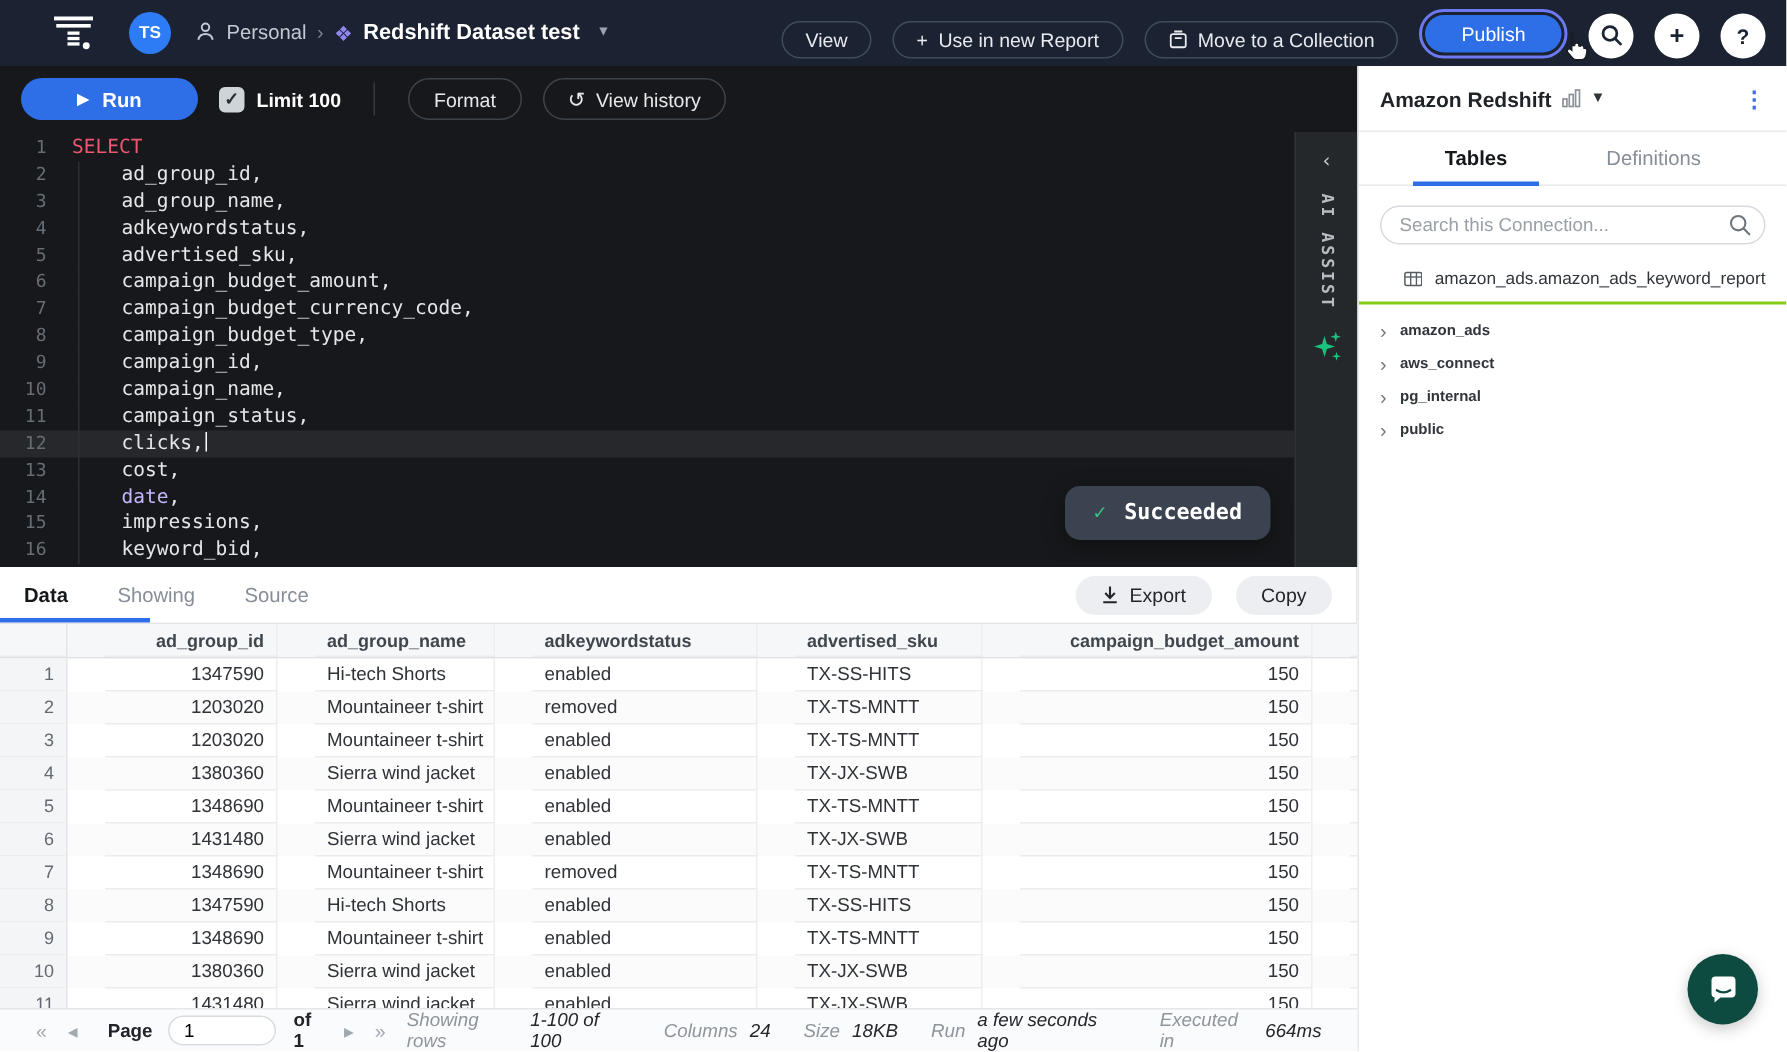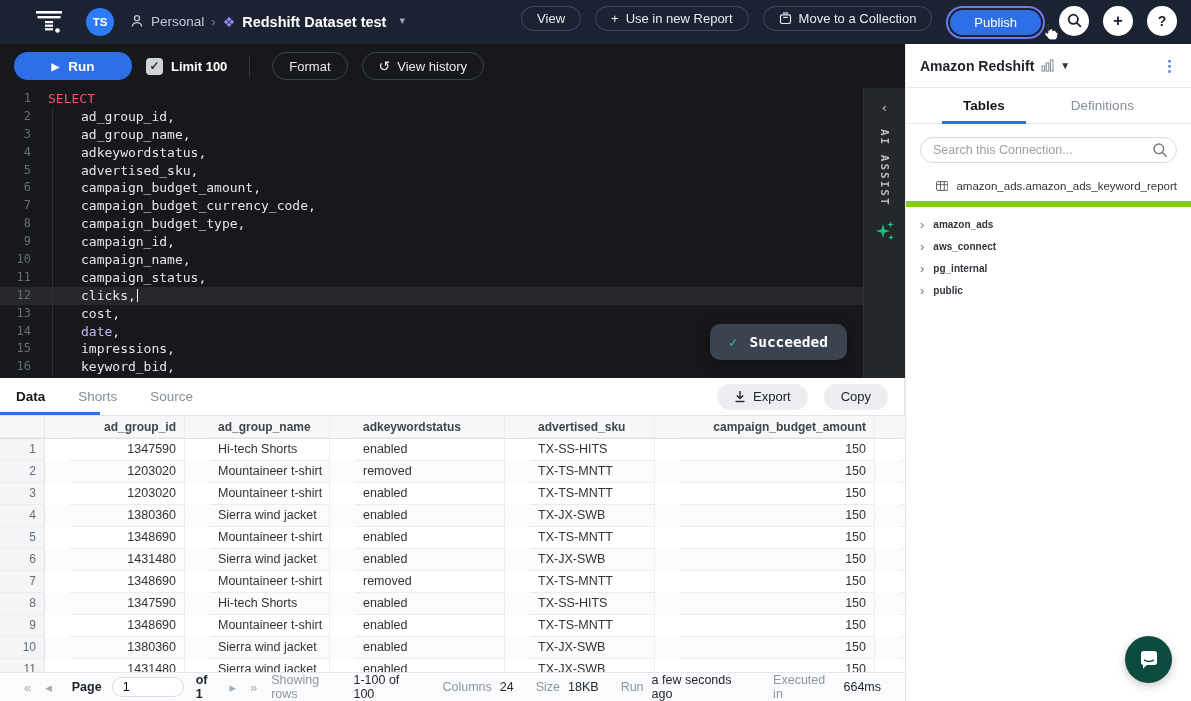--- a/index.html
+++ b/index.html
@@ -12,21 +12,21 @@
     background:#1b2231; display:flex; align-items:center; padding:0 14px; }
   .logo { width:26px; height:24px; margin-left:22px; margin-right:24px; flex:0 0 auto; }
   .avatar { width:28px; height:28px; border-radius:50%; background:#2e7bf6; color:#fff;
     font-size:11.5px; font-weight:700; display:flex; align-items:center; justify-content:center;
     margin-right:16px; }
   .crumb { display:flex; align-items:flex-start; gap:7px; color:#c3c8d3; font-size:13.5px; }
   .crumb .sep { color:#7b8292; font-size:13px; }
   .doc-title { color:#fff; font-weight:700; font-size:14.5px; }
   .ds-icon { color:#8f86f2; font-size:14px; }
   .caret { color:#9aa1af; font-size:11px; margin-left:6px; }
-  .topbar-right { margin-left:auto; display:flex; align-items:flex-start; gap:14px; }
+  .topbar-right { margin-left:auto; display:flex; align-items:flex-end; gap:14px; }
   .pill-dark { height:25px; border:1px solid #424b5e; border-radius:999px; color:#e8eaf0;
     background:transparent; font-size:13px; display:flex; align-items:center; gap:7px;
     padding:0 15px; white-space:nowrap; }
   .publish-wrap { border:2px solid #6d79f0; border-radius:999px; padding:2px; }
   .btn-publish { height:25px; background:#2e6fe8; border:none; border-radius:999px;
     color:#fff; font-size:13px; padding:0 24px; font-weight:400; }
   .circle-btn { width:30px; height:30px; border-radius:50%; background:#fff; border:none;
     display:flex; align-items:center; justify-content:center; color:#1b2231;
     font-size:17px; font-weight:600; }
   .cursor-hand { position:absolute; left:1040px; top:21px; z-index:50; pointer-events:none; }
@@ -103,21 +103,21 @@
 
   
   .statusbar { position:absolute; left:0; top:672px; width:905px; height:29px; background:#fafbfc;
     border-top:1px solid #e5e7ea; display:flex; align-items:center; padding:0 24px;
     font-size:12.5px; color:#20242a; }
   .sb-nav { color:#a3a9b1; font-size:13px; margin-right:14px; }
   .page-label { font-weight:700; margin:0 10px 0 6px; }
   .page-input { width:72px; height:20px; border:1px solid #d8dbe0; border-radius:11px;
     background:#fff; font-size:12.5px; padding:0 10px; font-family:"Liberation Sans",sans-serif; }
   .of-label { font-weight:700; margin:0 12px; }
-  .sb-stats { margin-left:auto; display:flex; align-items:center; gap:8px; }
+  .sb-stats { margin-left:auto; display:flex; align-items:center; gap:8px;font-style:italic; }
   .sb-lab { color:#8f959d; }
   .sb-val { color:#23272c; margin-right:14px; }
 
   
   .sidebar { position:absolute; left:905px; top:44px; width:286px; height:657px; background:#fff;
     border-left:1px solid #e5e7ea; }
   .side-head { height:44px; display:flex; align-items:center; padding:0 14px;
     border-bottom:1px solid #e8eaed; }
   .conn-name { font-size:14px; font-weight:700; color:#1f2328; margin-right:7px; }
   .conn-caret { color:#30353b; font-size:10px; margin-left:6px; }
@@ -129,21 +129,21 @@
   .side-tab.active { color:#15181b; font-weight:700; }
   .side-tab.active::after { content:""; position:absolute; left:-11px; right:-11px; bottom:-1px;
     height:3px; background:#2e6fe8; }
   .search-wrap { margin:13px 14px 10px; position:relative; }
   .search-input { width:100%; height:26px; border:1px solid #d7dade; border-radius:14px;
     font-size:12.5px; color:#30353b; padding:0 30px 0 12px;
     font-family:"Liberation Sans",sans-serif; }
   .search-input::placeholder { color:#9aa0a8; }
   .search-mag { position:absolute; right:9px; top:5px; }
   .pinned { display:flex; align-items:center; gap:8px; padding:7px 14px 9px 30px;
-    border-bottom:6px solid #84cc16; }
+    border-bottom:2px solid #84cc16; }
   .pinned-label { font-size:11.5px; color:#30353b; }
   .schemas { padding-top:6px; }
   .schema-row { display:flex; align-items:center; gap:9px; padding:5px 14px; height:22px; }
   .schema-chev { color:#70767e; font-size:13px; line-height:1; }
   .schema-label { font-size:10px; font-weight:600; color:#30353b; }
 
   
   .intercom { position:absolute; left:1125px; top:636px; width:47px; height:47px;
     border-radius:50%; background:#0d4a3f; display:flex; align-items:center;
     justify-content:center; box-shadow:0 3px 10px rgba(0,0,0,.22); }
@@ -263,21 +263,21 @@
       </div>
       <div class="toast">
         <span class="toast-check">✓</span>
         <span class="toast-text">Succeeded</span>
       </div>
     </div>
 
     <div class="results">
       <div class="rtabs">
         <span class="rtab active">Data</span>
-        <span class="rtab">Shorts</span>
+        <span class="rtab">Showing</span>
         <span class="rtab">Source</span>
         <div class="rtab-underline"></div>
         <div class="rtabs-right">
           <button class="pill-light">
             <svg width="12" height="13" viewBox="0 0 12 13">
               <line x1="6" y1="1" x2="6" y2="8" stroke="#22262b" stroke-width="1.4"></line>
               <path d="M2.8 5.4 L6 8.6 L9.2 5.4" fill="none" stroke="#22262b" stroke-width="1.4"></path>
               <line x1="1.5" y1="11.5" x2="10.5" y2="11.5" stroke="#22262b" stroke-width="1.4"></line>
             </svg>
             <span>Export</span>

